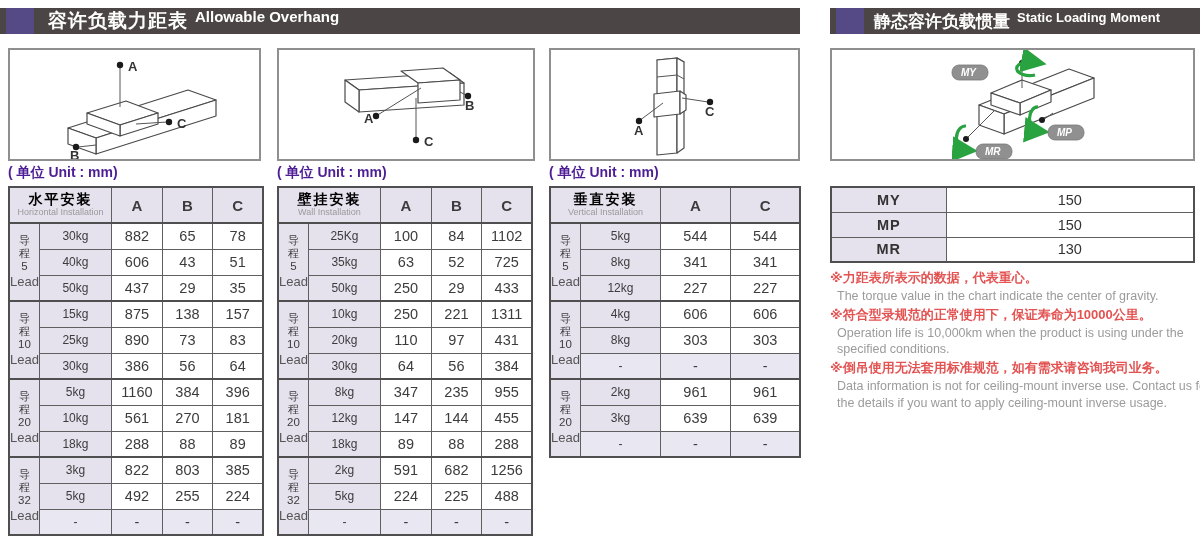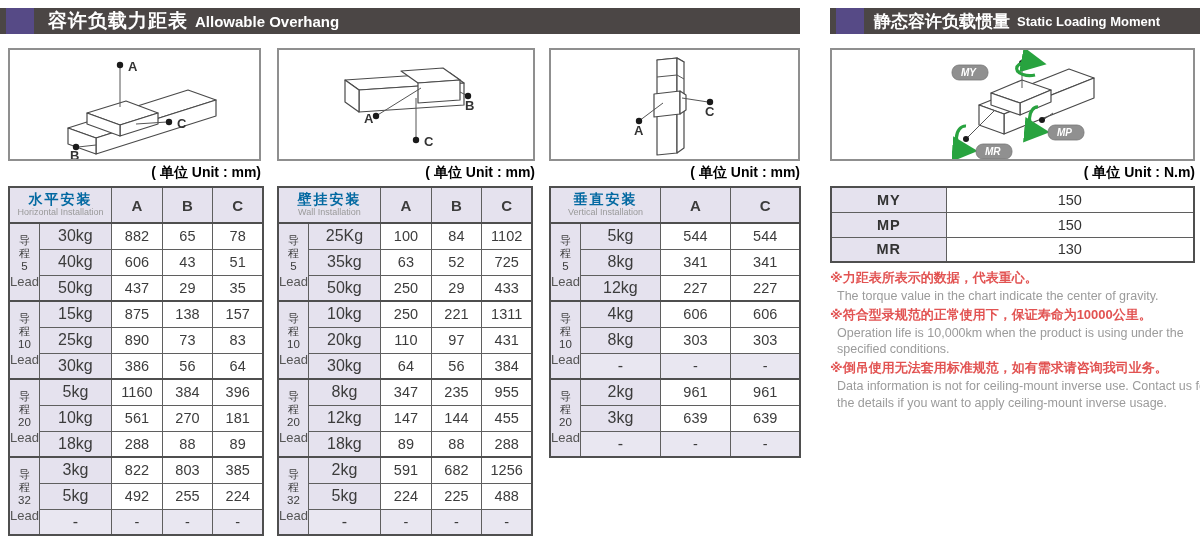--- a/index.html
+++ b/index.html
@@ -4,49 +4,49 @@
 <style>
   * { margin:0; padding:0; box-sizing:border-box; }
   body { font-family:"Liberation Sans","DejaVu Sans",sans-serif; background:#fff; }
   #page { position:relative; width:1200px; height:540px; background:#fff; overflow:hidden; }
 
   
   .hbar { position:absolute; top:8px; height:26px; background:#4b4645; display:flex; align-items:center; }
   .hbar-left { left:0; width:800px; }
   .hbar-right { left:830px; width:370px; }
   .hsq { position:absolute; left:6px; top:0; width:28px; height:26px; background:#564a86; }
-  .htext { margin-left:48px; color:#fff; white-space:nowrap; display:flex; align-items:center; gap:7px; }
+  .htext { margin-left:48px; color:#fff; white-space:nowrap; display:flex; align-items:flex-start; gap:7px; }
   .hzh-l { font-size:19px; font-weight:bold; letter-spacing:1px; }
   .hen-l { font-size:15px; font-weight:bold; }
   .hbar-right .htext { margin-left:44px; }
   .hzh-r { font-size:17px; font-weight:bold; }
   .hen-r { font-size:13px; font-weight:bold; }
 
   
   .dbox { position:absolute; top:48px; height:113px; background:#fff; border:2px solid #8f8f8f; }
   .dbox svg { display:block; }
   .iso { fill:#fff; stroke:#4a4a4a; stroke-width:1.2; stroke-linejoin:round; }
   .leader { stroke:#555; stroke-width:1; fill:none; }
   .dot { fill:#1a1a1a; }
   .dlabel { font-size:13px; font-weight:bold; fill:#333; }
   .garrow { fill:none; stroke:#28a33f; stroke-width:3.2; }
   .badge { fill:#909090; stroke:#777; stroke-width:0.8; }
   .badge-t { fill:#fff; font-size:10px; font-weight:bold; font-style:italic; }
 
   
-  .unit { position:absolute; top:164px; height:20px; font-size:14px; font-weight:bold; color:#000000; text-align:right; white-space:nowrap; }
+  .unit { position:absolute; top:164px; height:20px; font-size:14px; font-weight:bold; color:#4c1d95; white-space:nowrap; }
 
   
   table.inst { position:absolute; top:186px; border-collapse:collapse; table-layout:fixed; border:2px solid #4f4f4f; background:#fff; }
   table.inst td, table.inst th { border:1px solid #5f5f5f; text-align:center; vertical-align:middle; color:#3c3c3c; padding:0; }
   th.ttl { background:#e5e2ee; height:36px; }
-  .tzh { font-size:14px; font-weight:bold; color:#0369a1; letter-spacing:2px; line-height:1.1; }
+  .tzh { font-size:14px; font-weight:bold; color:#000000; letter-spacing:2px; line-height:1.1; }
   .ten { font-size:9px; color:#9a9a9a; font-weight:normal; line-height:1.1; }
   th.colh { background:#e5e2ee; font-size:15px; font-weight:bold; color:#333; }
-  td.kg { background:#e5e2ee; font-size:16px; height:26px; }
+  td.kg { background:#e5e2ee; font-size:12px; height:26px; }
   td.val { background:#fff; font-size:14.5px; }
   td.lead { background:#e5e2ee; padding:2px 0; }
   .lzh { font-size:11px; line-height:1.2; color:#3c3c3c; }
   .lnum { font-size:11.5px; line-height:1.2; color:#3c3c3c; }
   .len { font-size:13px; line-height:1.2; color:#555; }
   tr.grp td { border-top:2px solid #4f4f4f; }
   tr.dash td { background:#e9e7f1; }
 
   
   table.moment { position:absolute; left:830px; top:186px; width:365px; border-collapse:collapse; border:2px solid #4f4f4f; background:#fff; }
@@ -167,21 +167,20 @@
       <circle class="dot" cx="134" cy="89" r="3"></circle>
       <path class="garrow" d="M 134,76 A 9,12 0 1 0 133,100" marker-end="url(#ah)"></path>
       <rect class="badge" x="144" y="94" width="36" height="15" rx="7"></rect>
       <text class="badge-t" x="153" y="105">MR</text>
     </svg>
   </div>
 
   <div class="unit" style="left:8px;width:253px;">( 单位 Unit : mm)</div>
   <div class="unit" style="left:277px;width:258px;">( 单位 Unit : mm)</div>
   <div class="unit" style="left:549px;width:251px;">( 单位 Unit : mm)</div>
-  <div class="unit" style="left:830px;width:365px;">( 单位 Unit : N.m)</div>
 
   <table class="inst" style="left:8px;">
       <colgroup>
         <col style="width:30px">
         <col style="width:72px">
         <col style="width:51px">
         <col style="width:50px">
         <col style="width:51px">
       </colgroup>
       <tbody>

